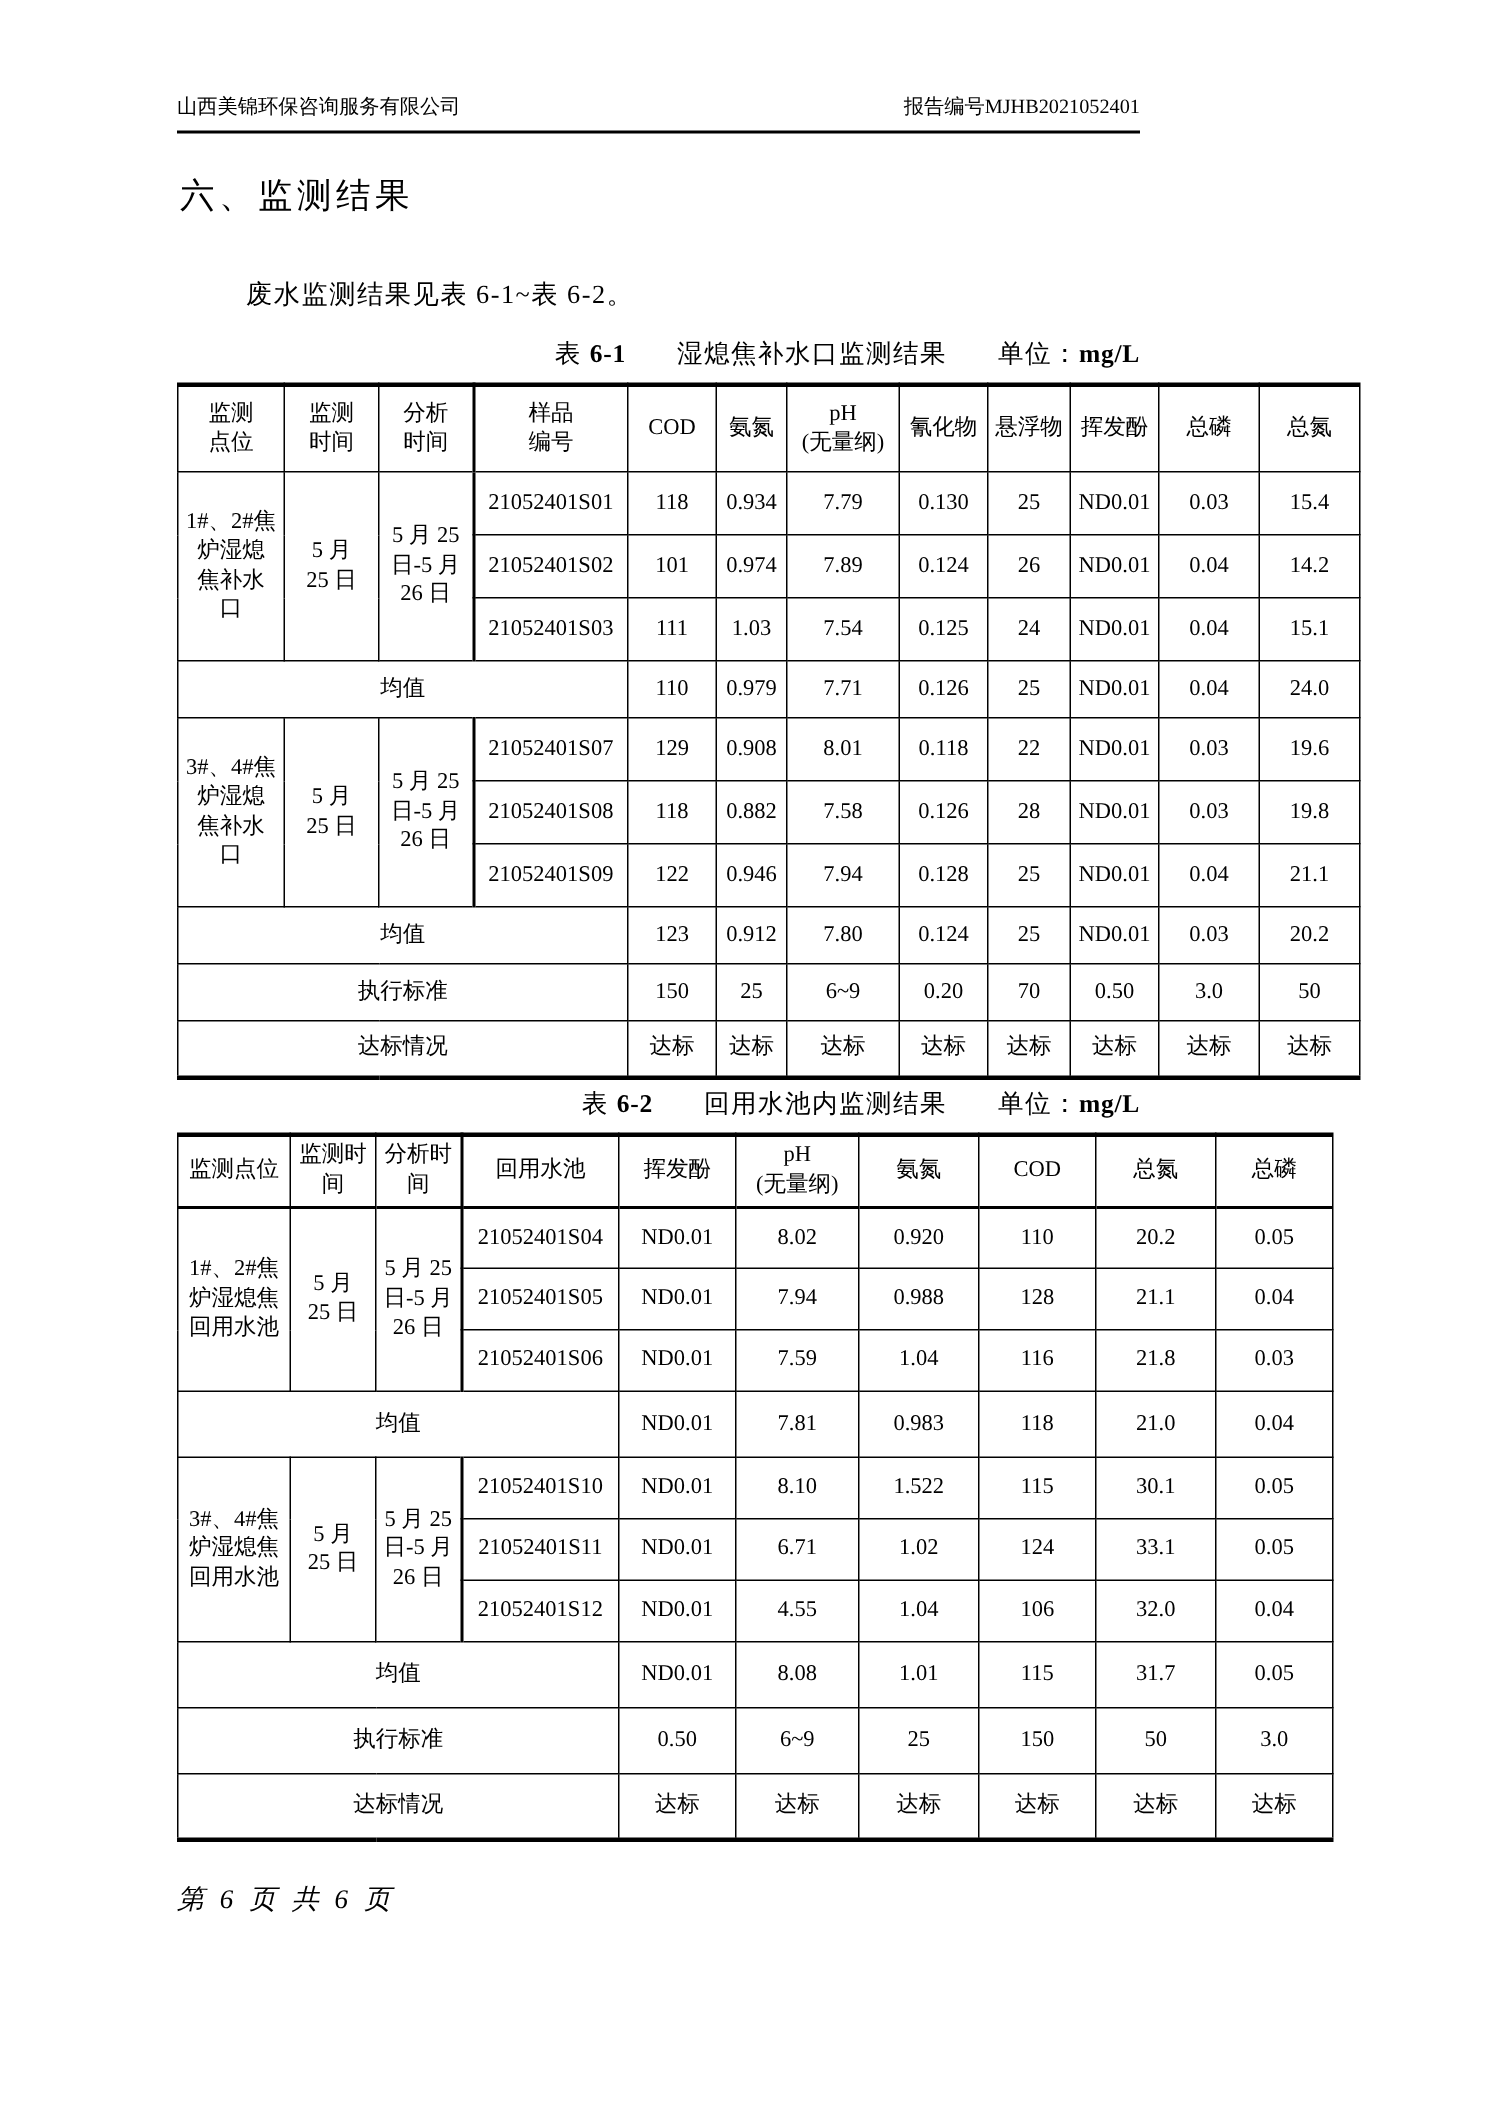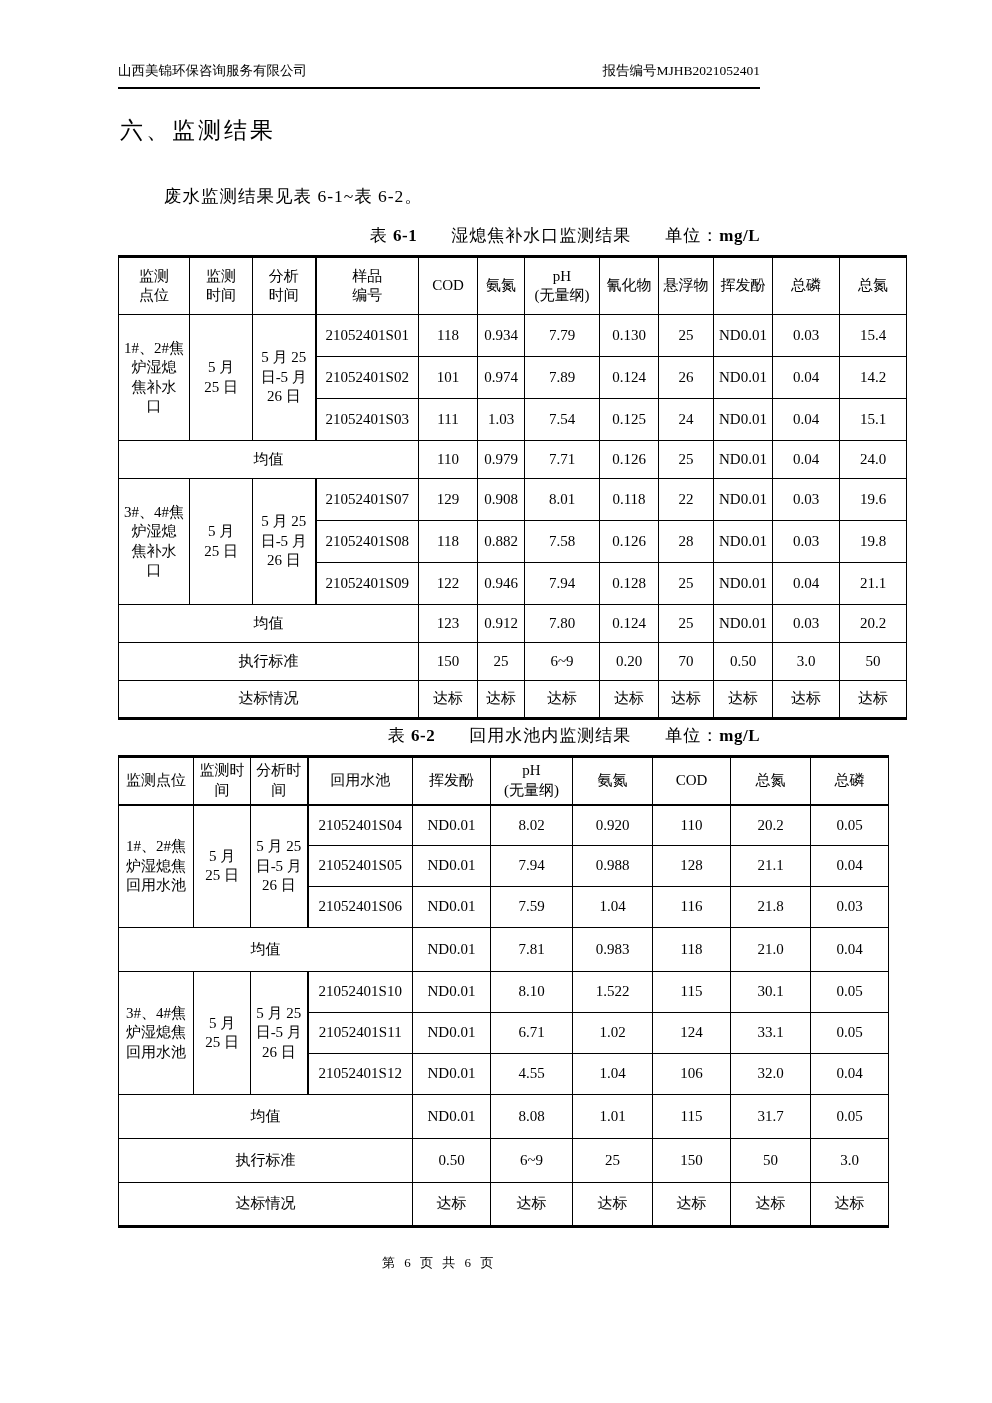--- a/index.html
+++ b/index.html
@@ -43,21 +43,21 @@
   .t1 td { height: 42px; }
   .t1 tr.summary-row td { height: 38px; }
 
   .t2 th { height: 48px; border-bottom: 2px solid #000; }
   .t2 td { height: 41px; }
   .t2 tr.summary-row td { height: 44px; }
 
   
   .blank-note { text-align: center; font-size: 15.5px; margin-top: 8px; letter-spacing: 0.5px;
     white-space: nowrap; overflow: hidden; }
-  .page-number { text-align: center; font-size: 13px; margin-top: 26px; letter-spacing: 3px; }
+  .page-number { text-align: left; font-size: 18px; margin-top: 26px; letter-spacing: 3px; font-style: italic; }
 </style>
 </head>
 <body>
 
 <div class="page">
 
   <div class="doc-header">
     <span>山西美锦环保咨询服务有限公司</span>
     <span>报告编号MJHB2021052401</span>
   </div>

